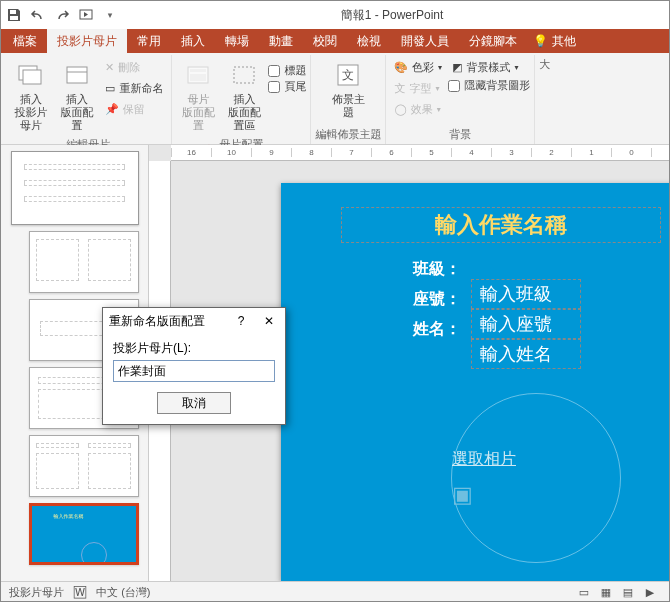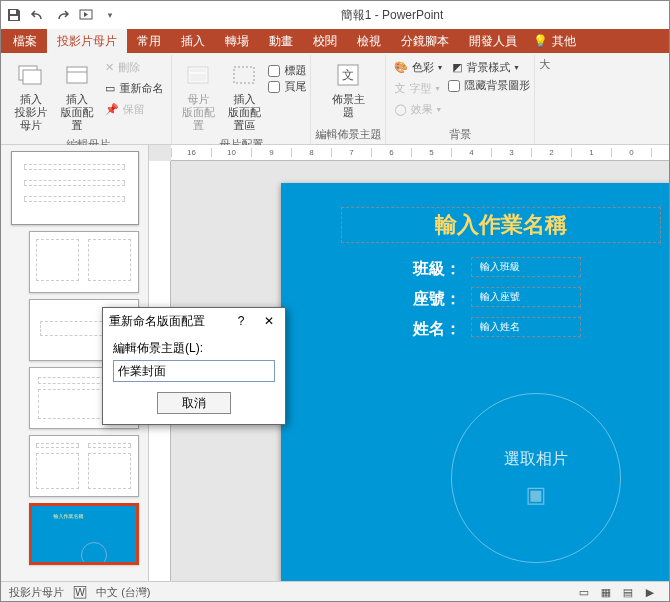--- a/index.html
+++ b/index.html
@@ -53,22 +53,22 @@
 .ruler-h { position: absolute; top: 0; left: 22px; right: 0; height: 16px; background: #fff; border-bottom: 1px solid #bbb; font-size: 8px; color: #666; display: flex; align-items: center; overflow: hidden; }
 .ruler-h span { flex: none; width: 40px; text-align: center; border-left: 1px solid #ccc; }
 .ruler-v { position: absolute; top: 16px; left: 0; width: 22px; bottom: 0; background: #fff; border-right: 1px solid #bbb; font-size: 8px; color: #666; display: flex; flex-direction: column; align-items: center; writing-mode: vertical-rl; }
 .ruler-v span { flex: none; height: 40px; display: flex; align-items: center; justify-content: center; }
 
 .canvas-wrap { position: absolute; left: 22px; top: 16px; right: 0; bottom: 0; overflow: auto; background: #e6e6e6; }
 .slide { position: absolute; left: 110px; top: 22px; width: 440px; height: 398px; background: #0097d6; box-shadow: 0 2px 6px rgba(0,0,0,.4); }
 .ph { position: absolute; border: 1px dashed #888; display: flex; align-items: center; justify-content: center; }
 .ph-title { left: 60px; top: 24px; width: 320px; height: 36px; font-size: 22px; font-weight: bold; color: #ffd966; }
 .ph-label { color: #fff; font-size: 16px; font-weight: bold; position: absolute; text-align: right; width: 60px; }
-.ph-val { border: 1px dashed #888; color: #fff; font-size: 10px; position: absolute; padding: 2px 8px; }
-.photo-circle { position: absolute; left: 170px; top: 210px; width: 170px; height: 170px; border: 1px solid rgba(255,255,255,.4); border-radius: 50%; display: flex; flex-direction: column; align-items: center; justify-content: center; color: #cfe9f3; font-size: 16px; gap: 12px; }
+.ph-val { border: 1px dashed #888; color: #fff; font-size: 18px; position: absolute; padding: 2px 8px; margin-top: 22px; }
+.photo-circle { position: absolute; left: 170px; top: 210px; width: 170px; height: 170px; border: 1px solid rgba(255,255,255,.4); border-radius: 50%; display: flex; flex-direction: column; justify-content: center; color: #cfe9f3; font-size: 16px; gap: 12px; text-decoration: underline; }
 
 
 .dialog { position: absolute; left: 102px; top: 307px; width: 184px; background: #fff; border: 1px solid #666; box-shadow: 2px 2px 8px rgba(0,0,0,.4); z-index: 50; }
 .dlg-title { height: 26px; display: flex; align-items: center; padding: 8px 6px; font-size: 12px; gap: 8px; }
 .dlg-title .t { flex: 1; }
 .dlg-title .q, .dlg-title .x { width: 20px; text-align: center; cursor: pointer; }
 .dlg-body { padding: 6px 10px 10px; }
 .dlg-body label { font-size: 12px; display: block; margin-bottom: 3px; }
 .dlg-body input[type=text] { width: 100%; height: 22px; border: 1px solid #7a9ac0; padding: 0 4px; font-size: 12px; }
 .dlg-btns { display: flex; gap: 8px; justify-content: center; margin-top: 10px; }
@@ -115,22 +115,22 @@
 
 <div class="ribbon-tabs">
   <div class="tab file">檔案</div>
   <div class="tab active">投影片母片</div>
   <div class="tab">常用</div>
   <div class="tab">插入</div>
   <div class="tab">轉場</div>
   <div class="tab">動畫</div>
   <div class="tab">校閱</div>
   <div class="tab">檢視</div>
+  <div class="tab">開發人員</div>
   <div class="tab">分鏡腳本</div>
-  <div class="tab">開發人員</div>
   <div class="tell">
       <span style="color:#ffe">💡</span>
       <span>其他</span>
     </div>
 </div>
 
 <div class="ribbon" style="position:relative">
   <div class="group">
     <div class="group-body">
       <div class="rbtn-large">
@@ -334,21 +334,21 @@
   </div>
 </div>
 
 <div class="dialog">
   <div class="dlg-title">
     <span class="t">重新命名版面配置</span>
     <span class="q">?</span>
     <span class="x">✕</span>
   </div>
   <div class="dlg-body">
-    <label>編輯佈景主題(L):</label>
+    <label>投影片母片(L):</label>
     <input type="text" value="作業封面" style="">
     <div class="dlg-btns">
       <button>取消</button>
     </div>
   </div>
 </div>
 
 <div class="statusbar">
   <span>投影片母片</span>
   <span style="margin:0 10px">🅆</span>

